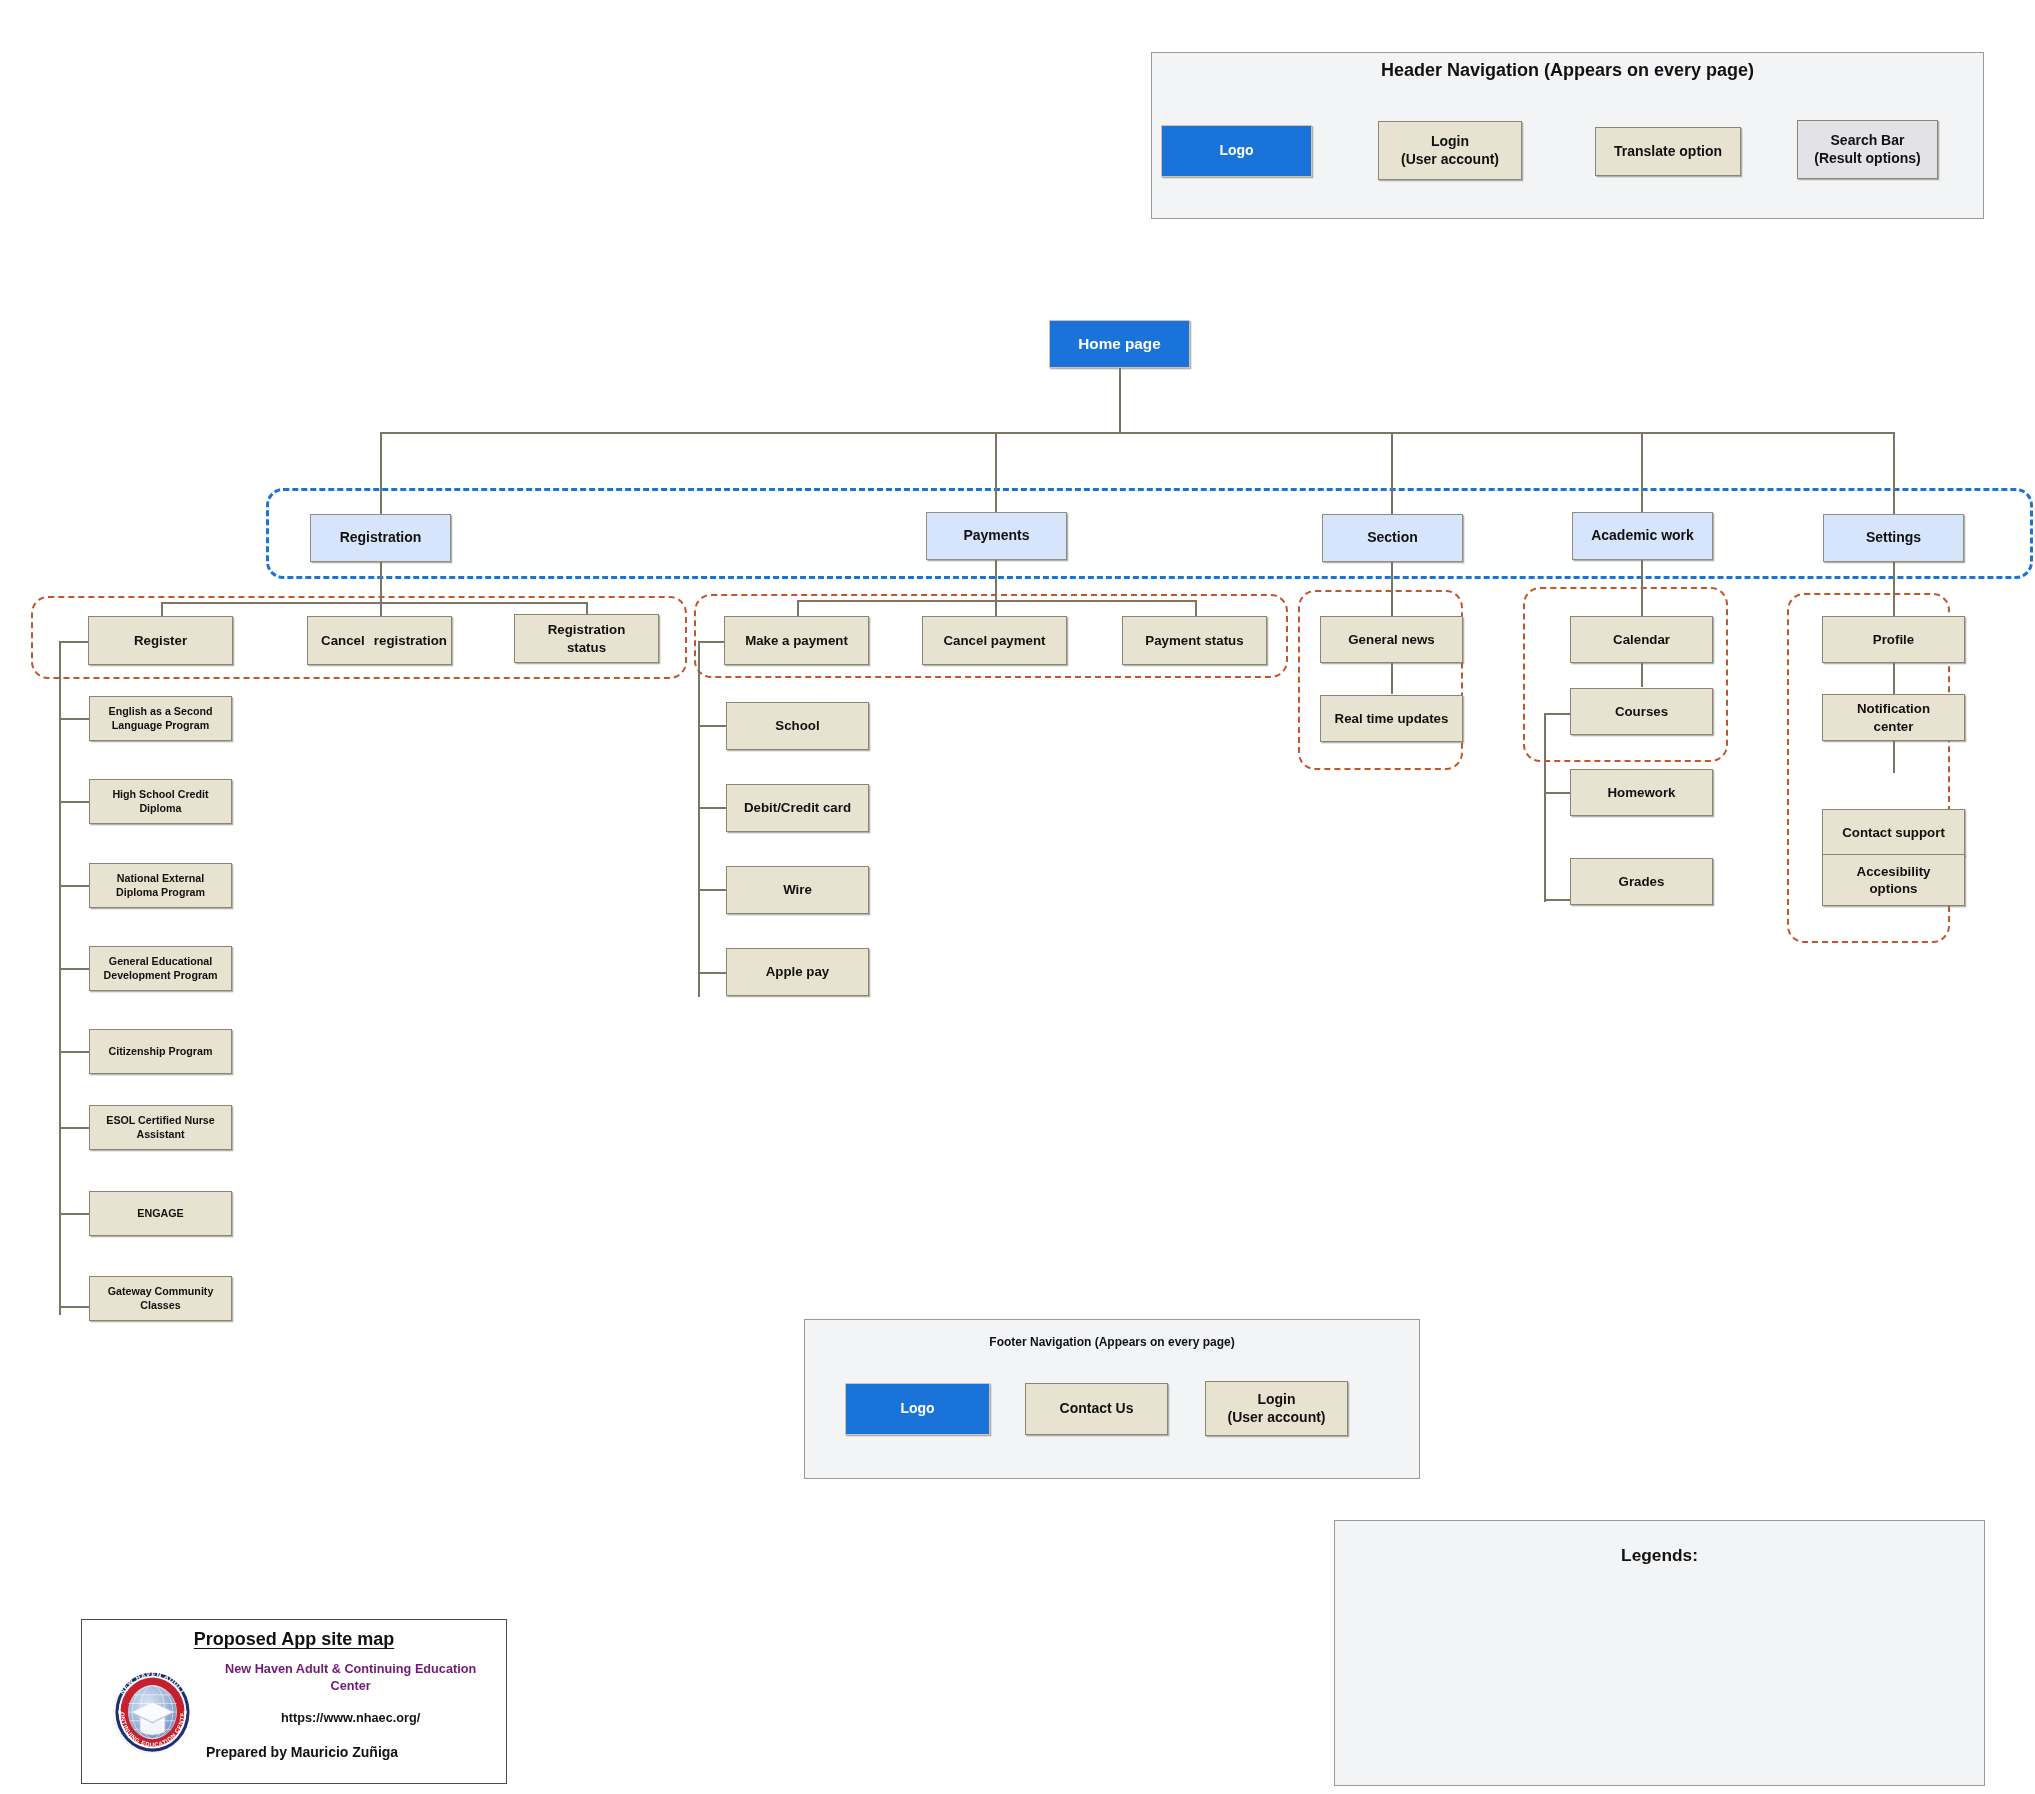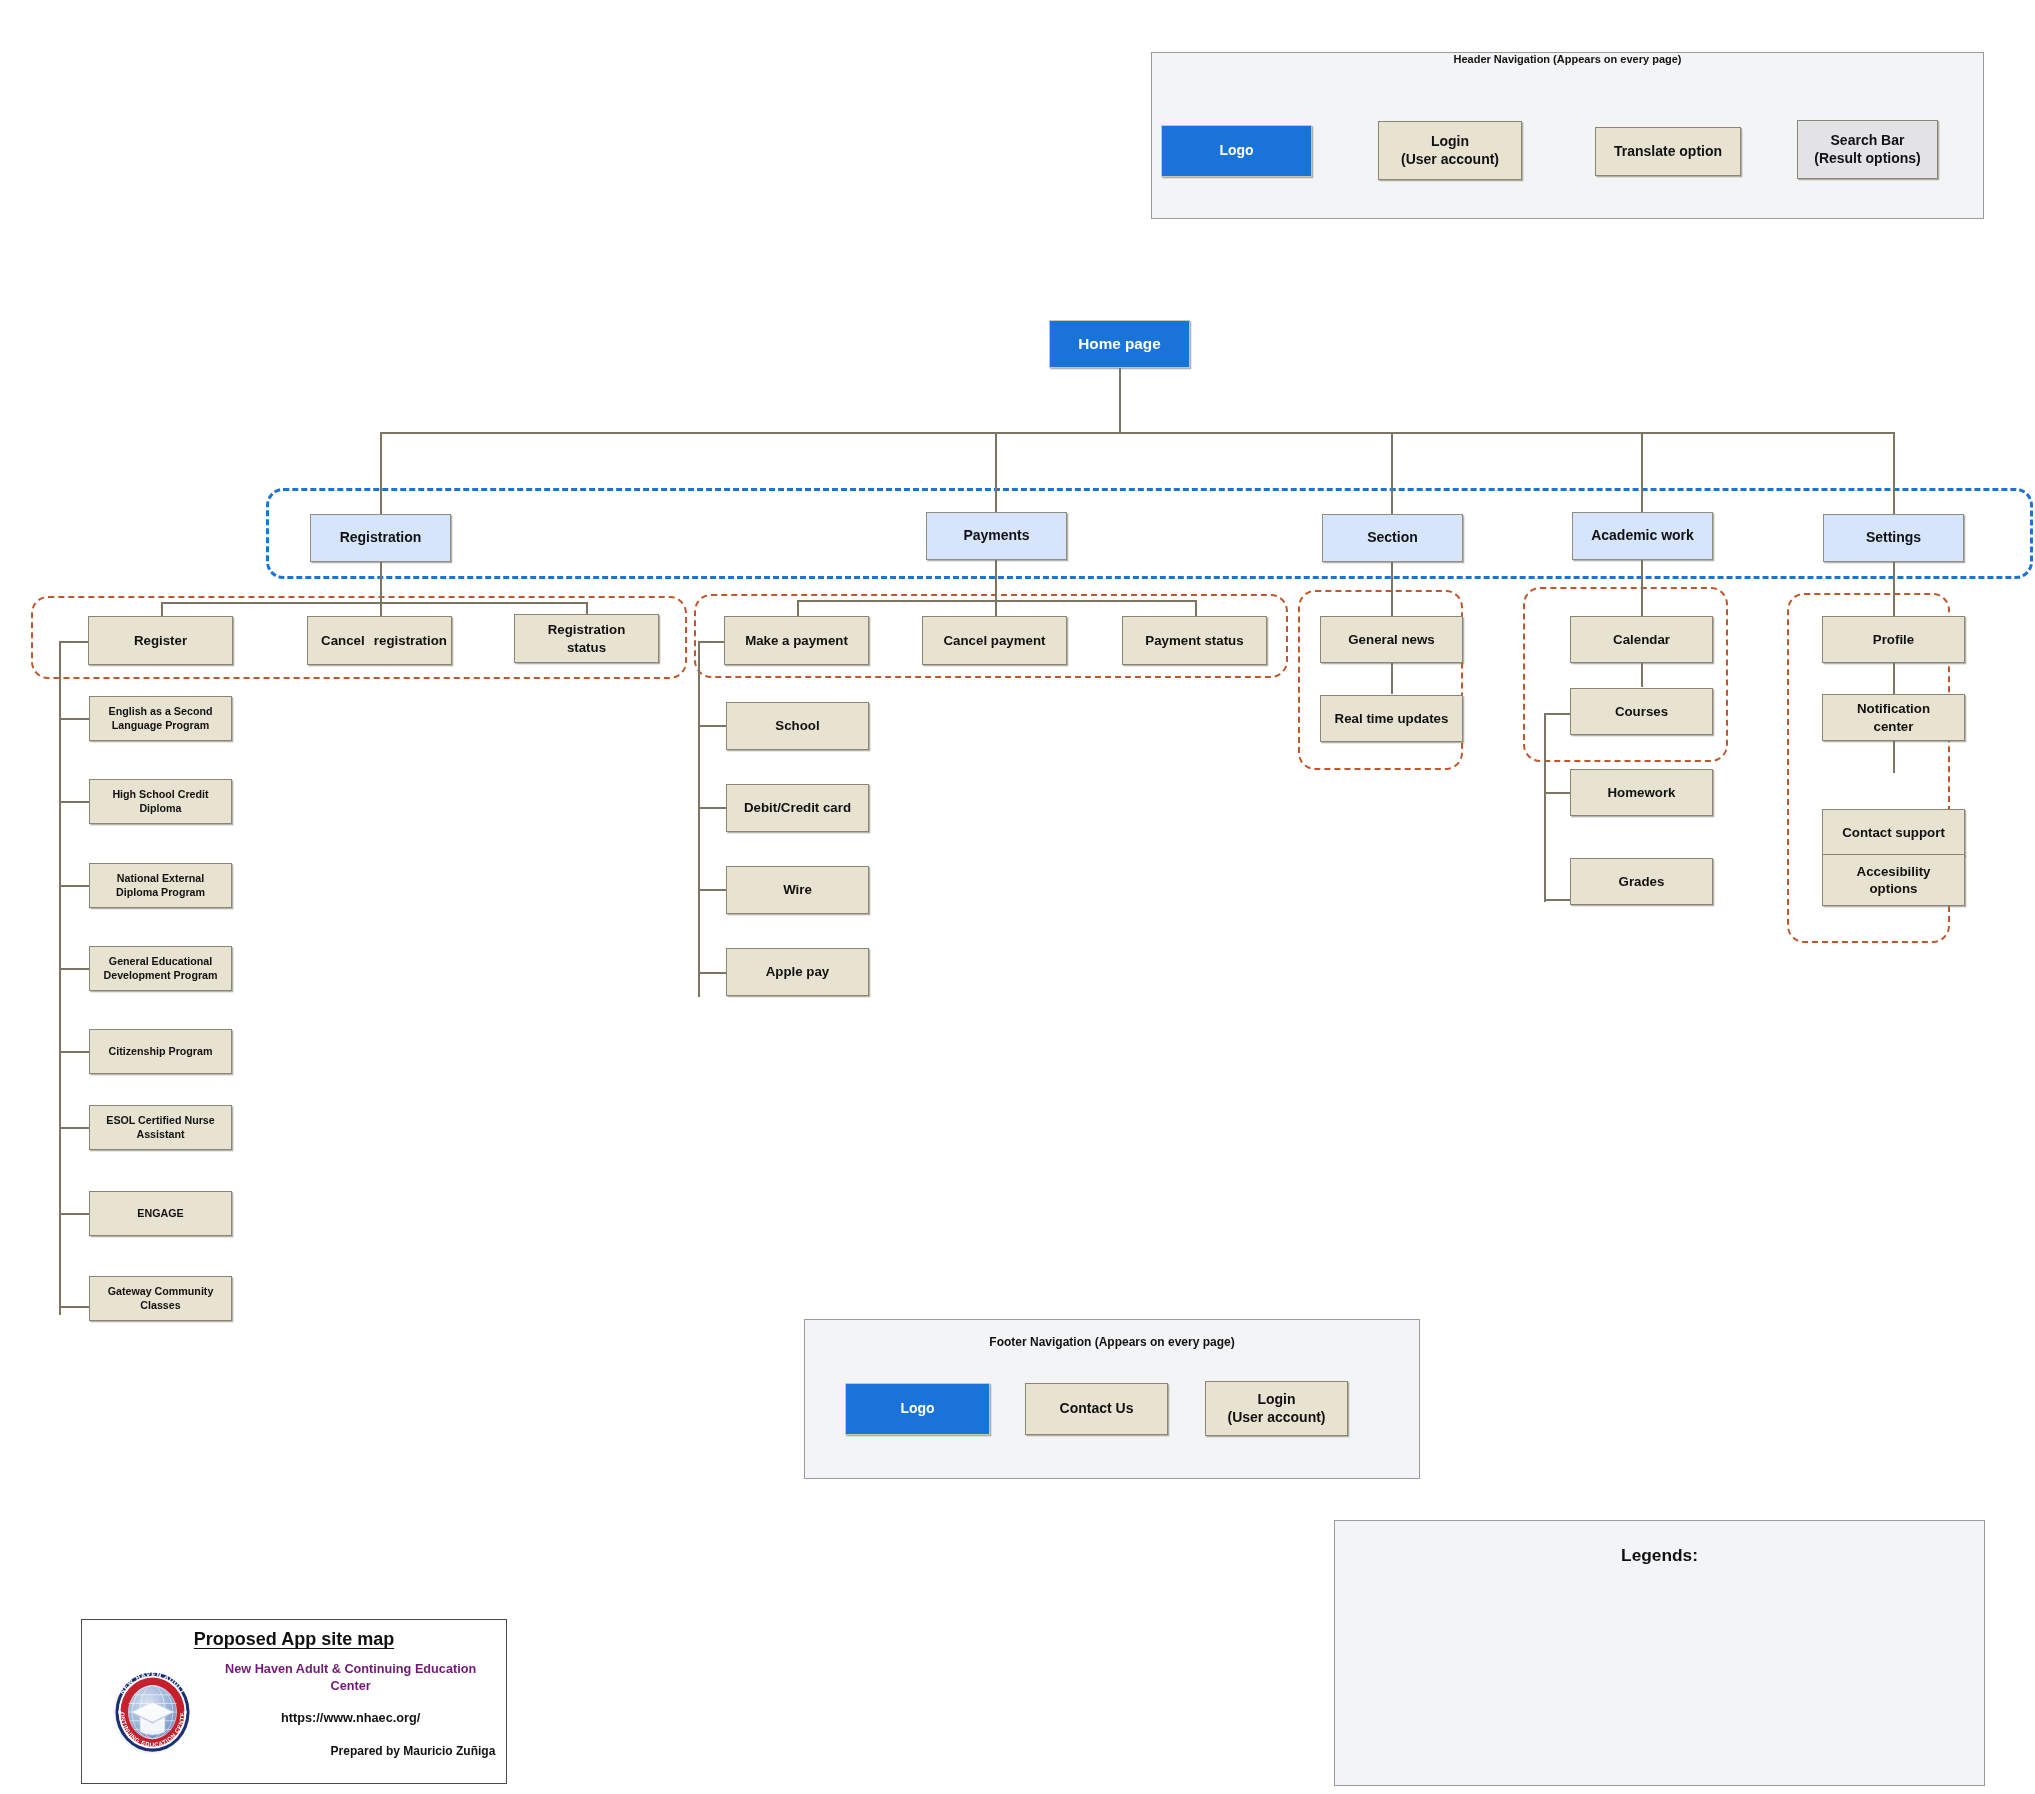--- a/index.html
+++ b/index.html
@@ -104,22 +104,22 @@
     top:91px;
     text-align:center;
     font-size:12.7px;
     font-weight:bold;
     color:#111;
   }
   #title-card .org-author{
     position:absolute;
     left:124px; right:10.7px;
     top:124px;
-    text-align:right;
-    font-size:12px;
+    text-align:left;
+    font-size:14px;
     font-weight:bold;
     color:#111;
   }
   #seal{position:absolute;left:21px;top:39px;width:99px;height:105px;}
 
   
   .legend-item{position:absolute;box-sizing:border-box;display:flex;align-items:center;
     justify-content:center;text-align:center;font-weight:bold;font-size:11.3px;line-height:1.3;}
   .legend-item.box{border:1.3px solid #8a8673;box-shadow:1.3px 1.3px 0 rgba(120,118,104,.55);}
   .legend-item.blue{background:#1a73d9;color:#fff;border-color:#8a8673;}
@@ -128,21 +128,21 @@
   .legend-item.search{background:#e2e2e7;color:#111;}
   .legend-item.gnav{border:2.7px dashed #1a73d9;border-radius:13.3px;color:#111;background:#f3f4f6;}
   .legend-item.dnav{border:2px dashed #c1562a;border-radius:13.3px;color:#111;background:#f3f4f6;font-size:10px;}
 </style>
 </head>
 <body>
 
 <div id="canvas">
 
   <div class="panel" style="left:1151px;top:52px;width:833px;height:167px;">
-    <div class="panel-title" style="top:0;font-size:11px;">Header Navigation (Appears on every page)</div>
+    <div class="panel-title" style="top:7px;font-size:18px;">Header Navigation (Appears on every page)</div>
   </div>
   <div class="node home" style="left:1161px;top:125px;width:151px;height:52px;font-size:14px;">
     <span class="lbl">Logo</span>
   </div>
   <div class="node page" style="left:1378px;top:121px;width:144px;height:59px;font-size:14px;flex-direction:column;">
     <span class="lbl">Login</span>
     <span class="lbl">(User account)</span>
   </div>
   <div class="node page" style="left:1595px;top:127px;width:146px;height:49px;font-size:14px;">
     <span class="lbl">Translate option</span>

